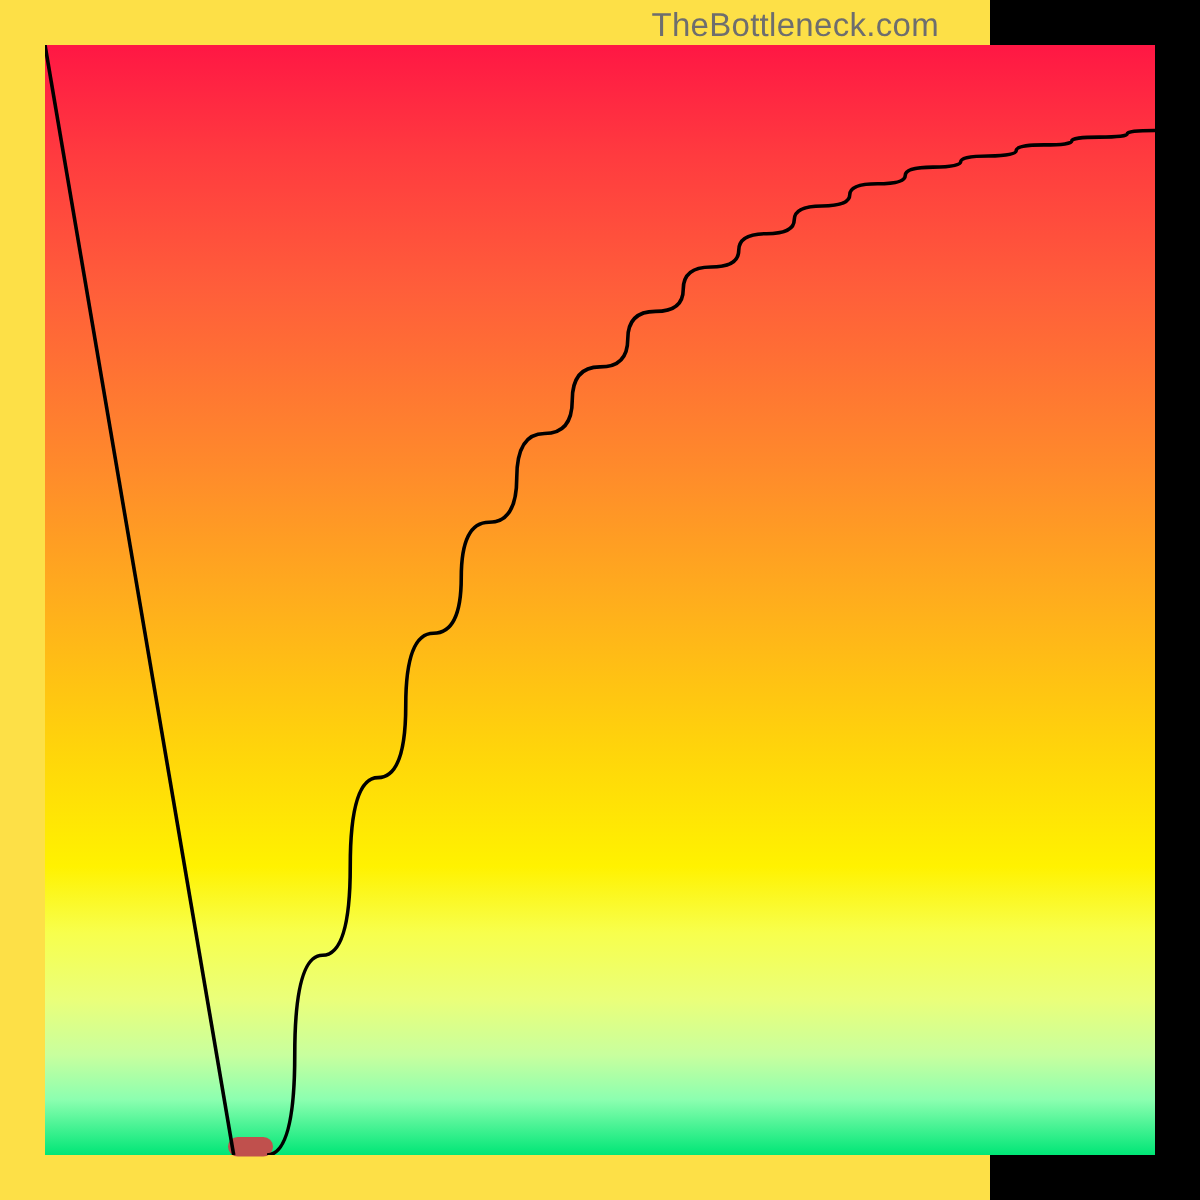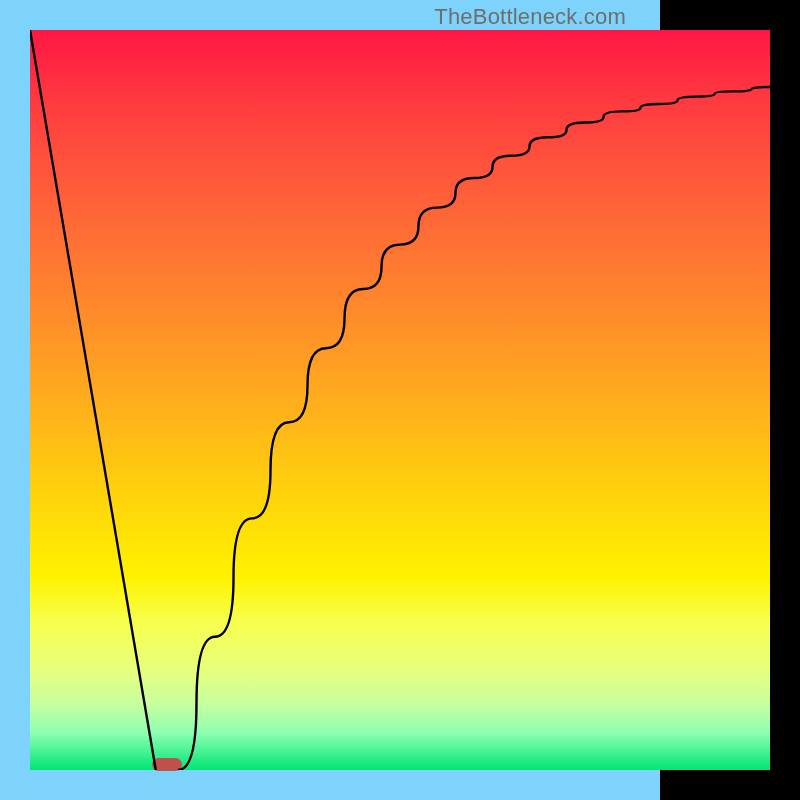--- a/index.html
+++ b/index.html
@@ -8,21 +8,21 @@
     width: 800px;
     height: 800px;
     overflow: hidden;
     background: #000;
     font-family: Arial, Helvetica, sans-serif;
   }
   .frame {
     position: relative;
     width: 660px;
     height: 800px;
-    background: #7dd3fc;
+    background: #fde047;
   }
   .plot-area {
     position: absolute;
     left: 30px;
     top: 30px;
     width: 740px;
     height: 740px;
     background: linear-gradient(
       to bottom,
       #ff1744 0%,

